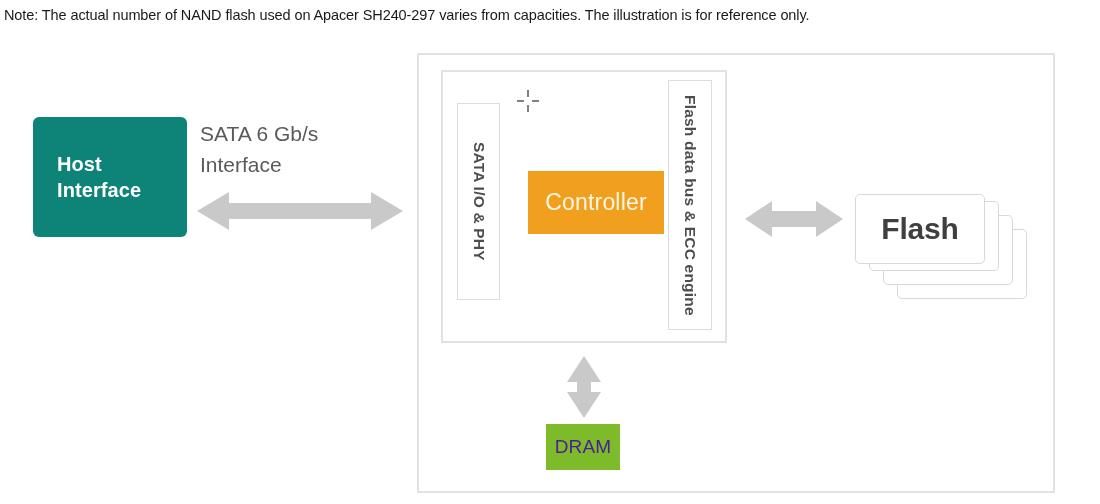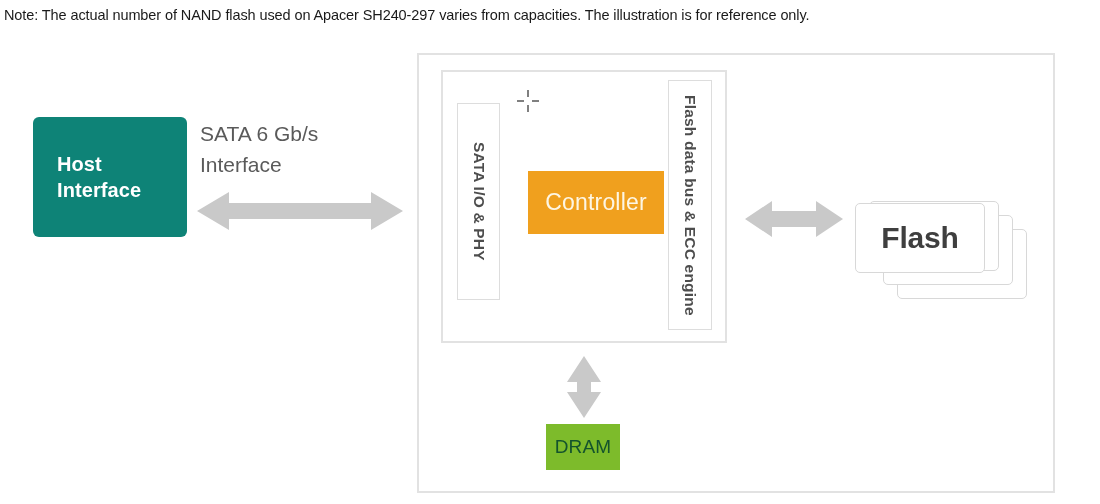--- a/index.html
+++ b/index.html
@@ -162,21 +162,21 @@
     left: 546px;
     top: 424px;
     width: 74px;
     height: 46px;
     background: #7dbb2b;
     display: flex;
     align-items: center;
     justify-content: center;
   }
   #dram .label {
-    color: #14532d;
+    color: #4c1d95;
     font-size: 19px;
     letter-spacing: 0.2px;
   }
 
   
   #flash-stack {
     position: absolute;
     left: 855px;
     top: 187px;
     width: 190px;
@@ -189,21 +189,21 @@
     border: 1.5px solid #d8d8d8;
     border-radius: 5px;
     background: #ffffff;
     box-sizing: border-box;
   }
   #flash-card-4 { left: 42px; top: 42px; }
   #flash-card-3 { left: 28px; top: 28px; }
   #flash-card-2 { left: 14px; top: 14px; }
   #flash-card-1 {
     left: 0px;
-    top: 16px;
+    top: 7px;
     display: flex;
     align-items: center;
     justify-content: center;
   }
   #flash-card-1 .label {
     color: #3f3f3f;
     font-size: 30px;
     font-weight: bold;
     letter-spacing: -0.2px;
   }

